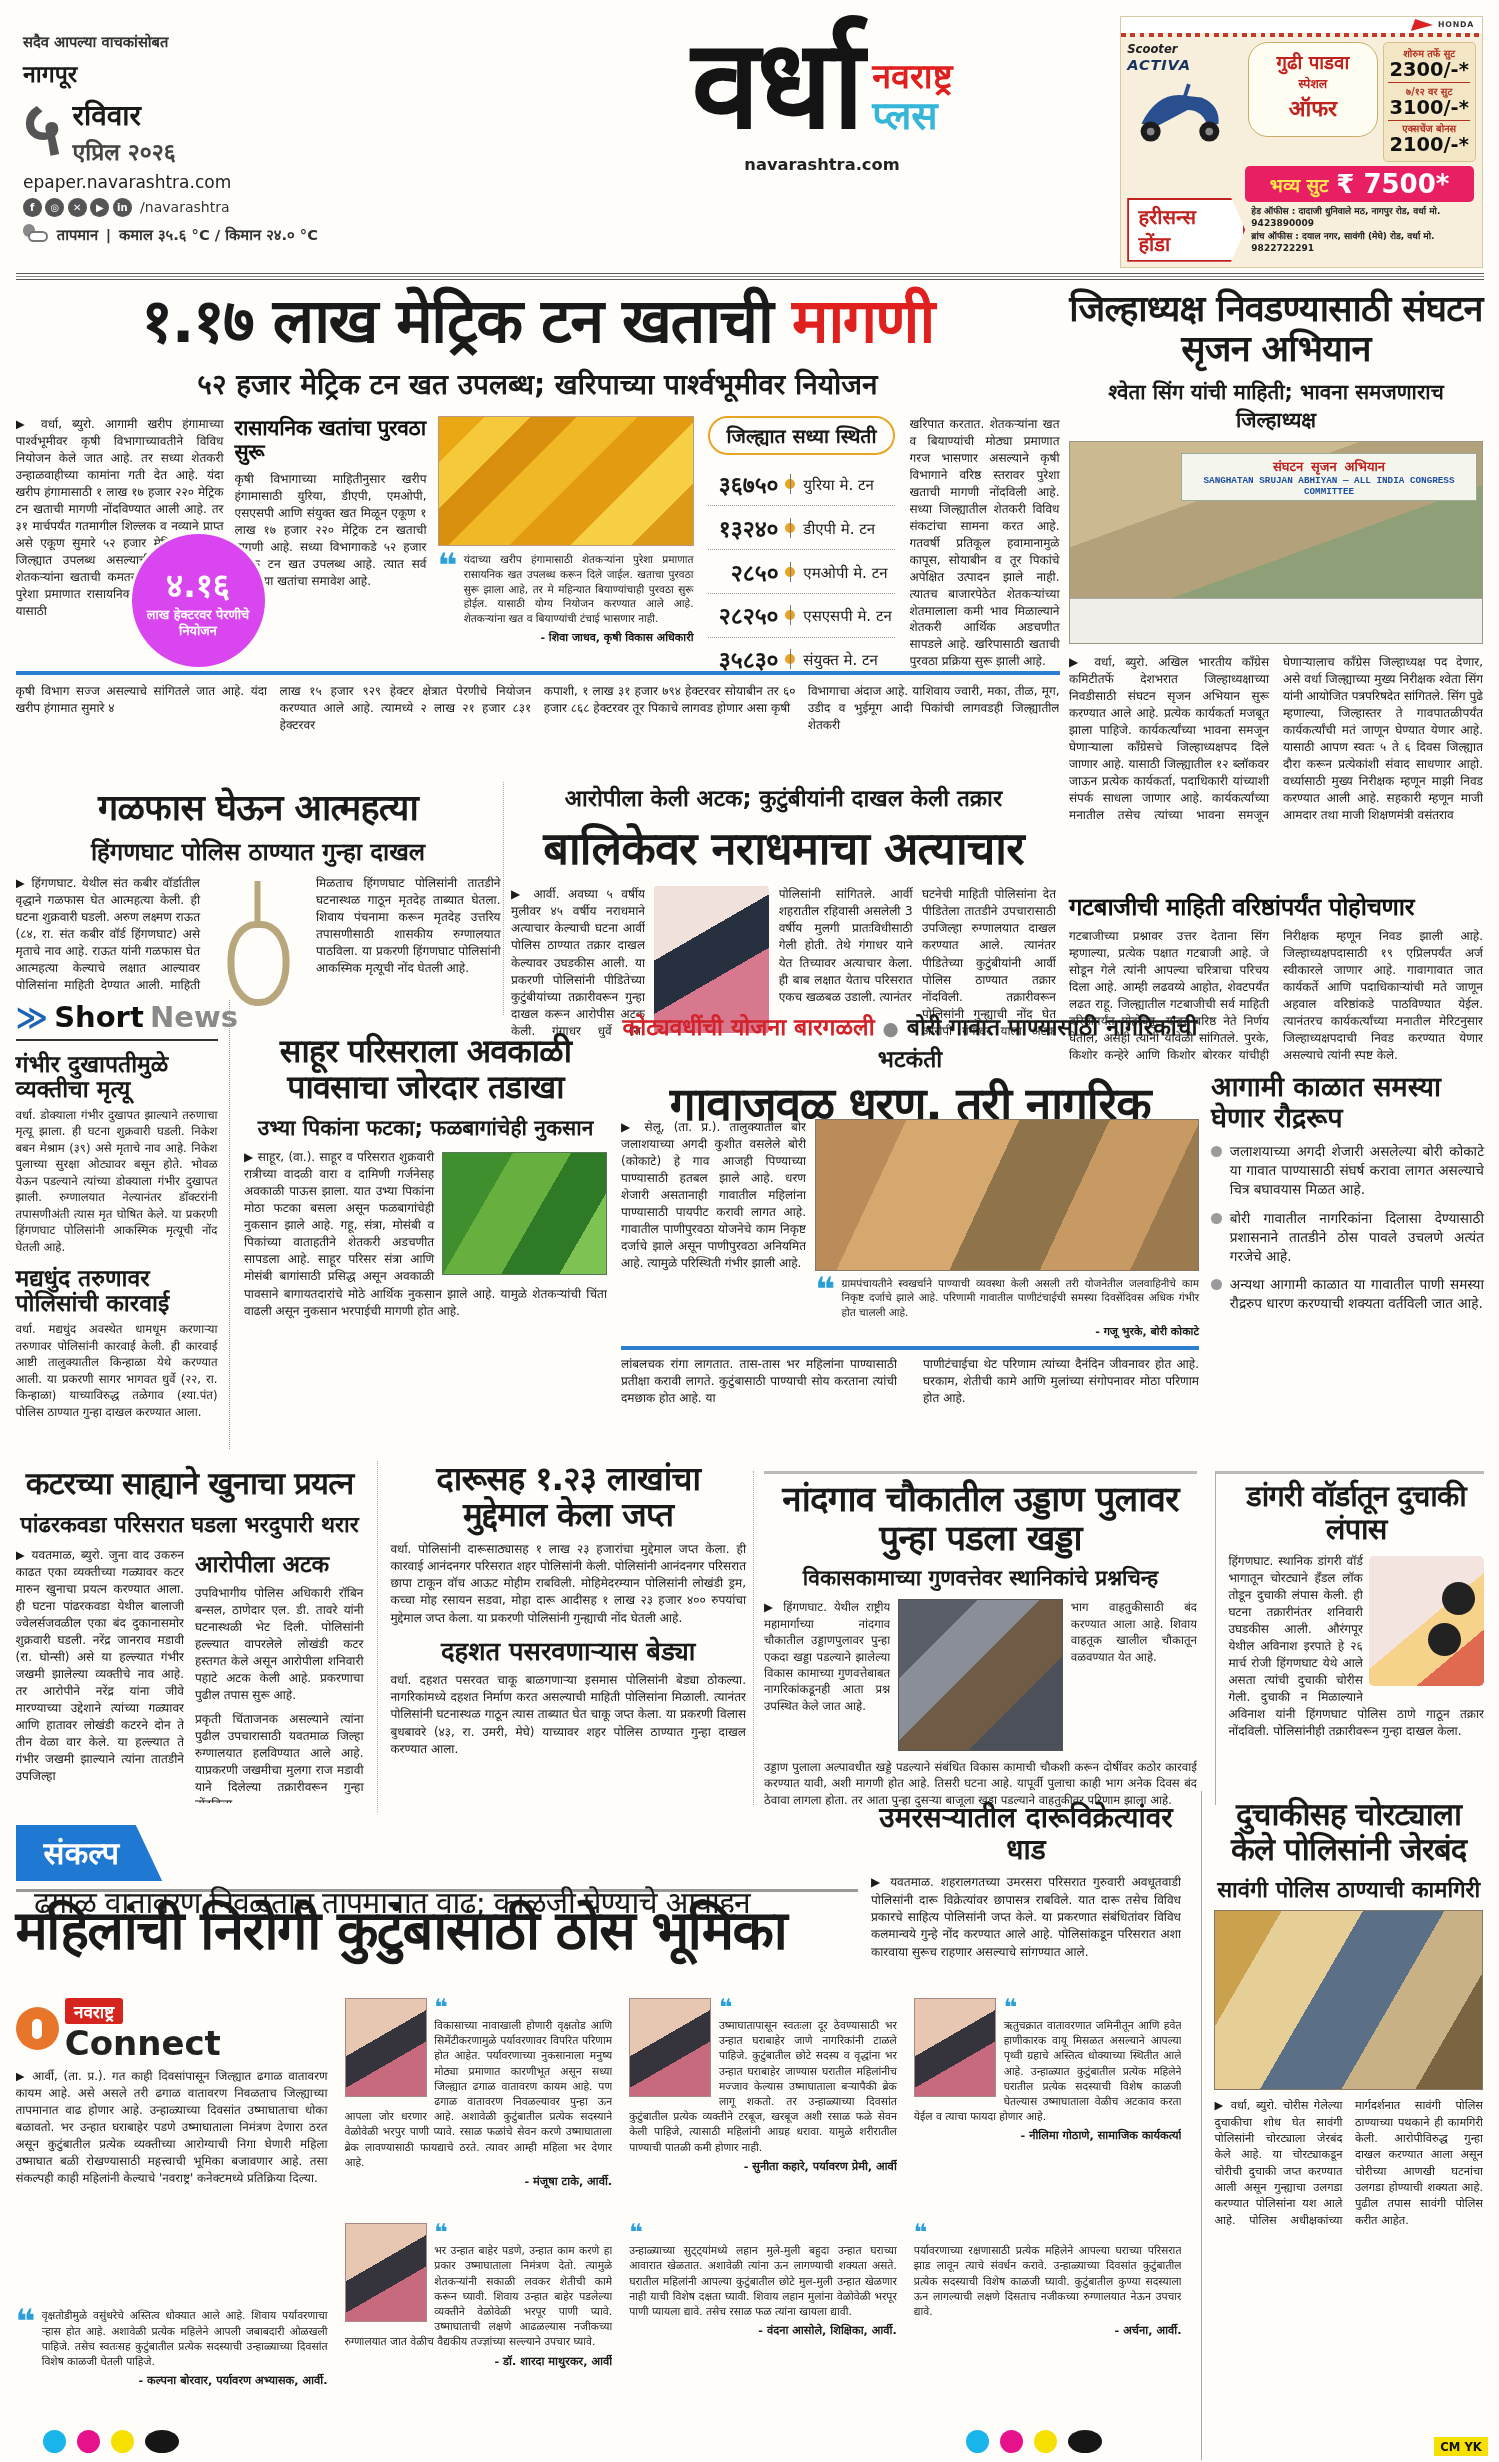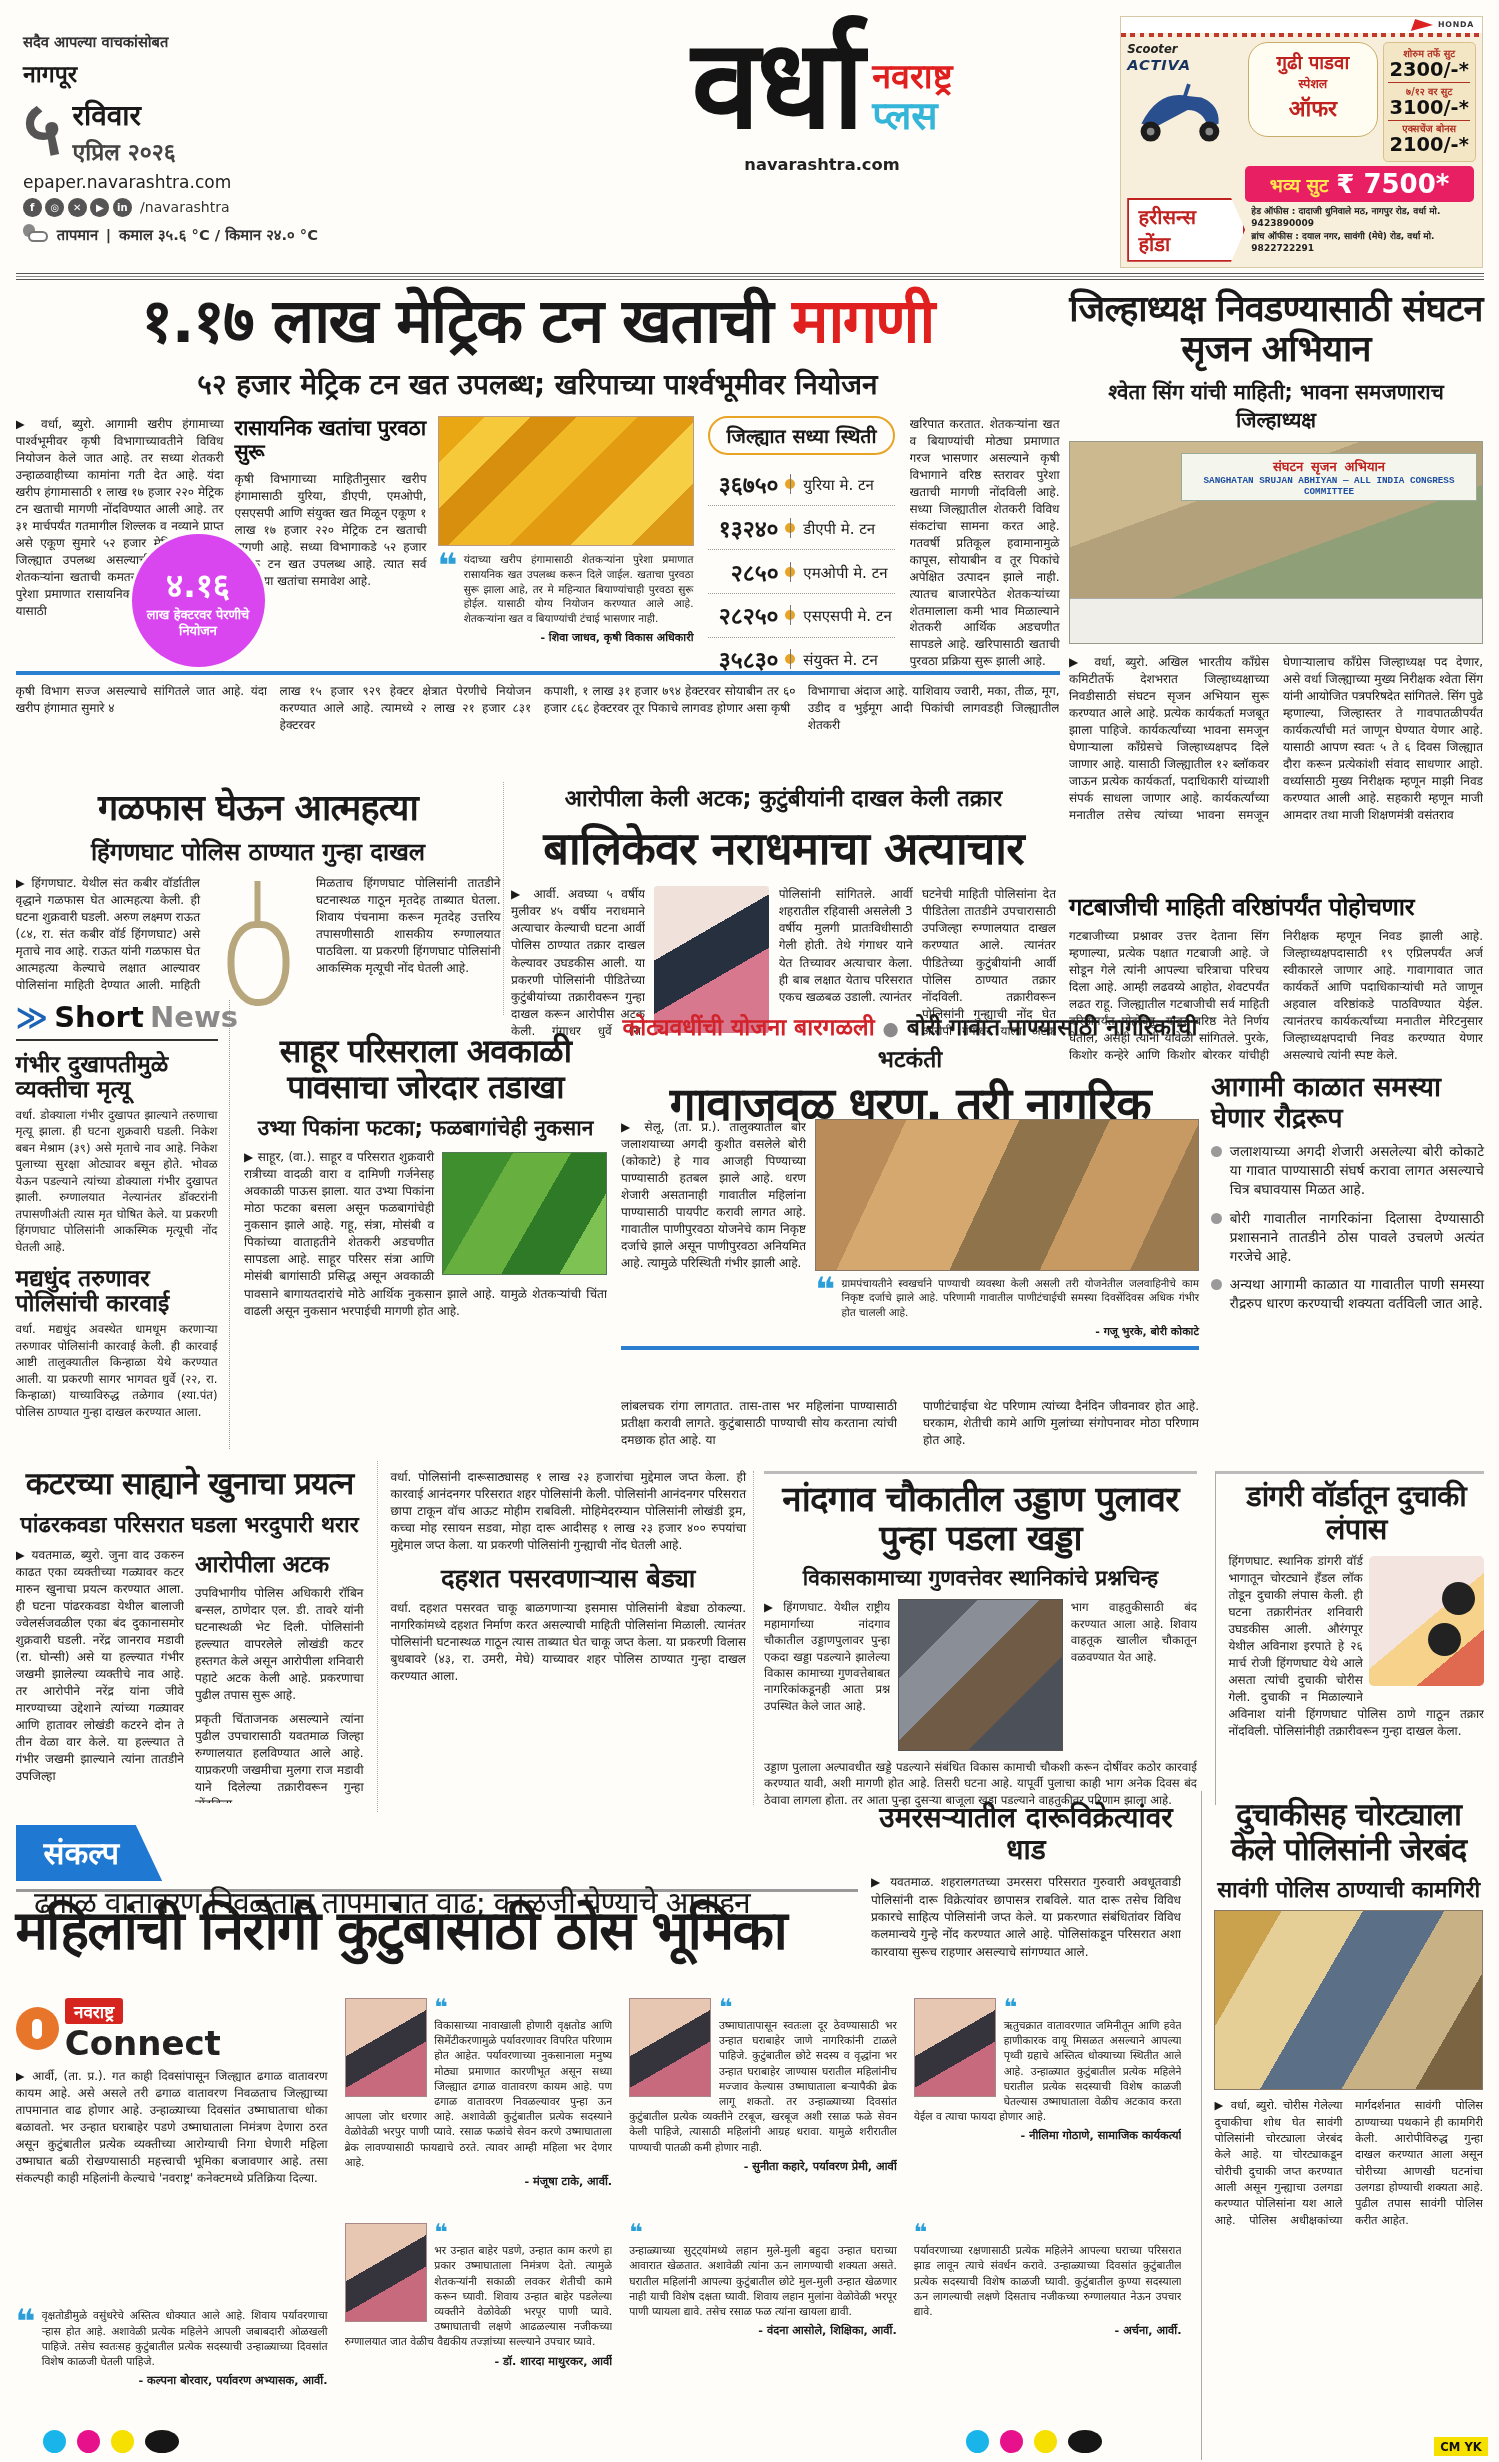--- a/index.html
+++ b/index.html
@@ -149,21 +149,21 @@
   .dam-kick .red { color:#d2232a; }
   .dam-kick .dot { color:#8a8a8a; font-size:18.6px; }
   .dam-hl { width:578px; font-size:46px; font-weight:bold; text-align:center; line-height:1.05; letter-spacing:-1.2px; margin-top:6.2px; }
   .dam-main { position:absolute; left:0; top:109px; width:578px; }
   .dam-row { display:flex; gap:9.3px; }
   .dam-b1 { width:185px; font-size:12px; line-height:1.42; text-align:justify; height:200px; overflow:hidden; }
   .dam-photo-wrap { flex:1; }
   .photo-water { height:152px; background:linear-gradient(115deg,#b98c5a 0 20%,#d4a86e 20% 45%,#8f744b 45% 65%,#c89a63 65% 85%,#a5severe 85%); background:linear-gradient(115deg,#b98c5a 0 20%,#d4a86e 20% 45%,#8f744b 45% 65%,#c89a63 65% 85%,#9a7a4e 85%); border:0.8px solid #876; }
   .dam-pq { display:flex; gap:6.2px; margin-top:4.7px; }
   .dam-rule { height:3.9px; background:#2b7fd0; margin-top:7.8px; }
-  .dam-strip { display:flex; gap:26px; margin-top:6.2px; height:93px; overflow:hidden;align-items:flex-end; }
+  .dam-strip { display:flex; gap:26px; margin-top:6.2px; height:93px; overflow:hidden; }
   .dam-strip > div { flex:1; }
   .dam-side { position:absolute; right:0; top:61px; width:273px; }
   .dam-side-hl { font-size:27px; font-weight:bold; line-height:1.15; }
   .dam-bullets { margin-top:9.3px; }
   .dam-bullet { display:flex; gap:7.8px; margin-top:9.3px; }
   .dam-bullet .bdot { width:11px; height:11px; border-radius:50%; background:#9a9a9a; flex:none; margin-top:3.9px; }
   .dam-bullet .btxt { font-size:13.6px; line-height:1.4; text-align:justify; }
 
   
   .cutter { position:absolute; left:15.5px; top:1461px; width:348px; height:351px; }
@@ -531,20 +531,21 @@
       <div class="c body-txt">▶ यवतमाळ, ब्युरो. जुना वाद उकरुन काढत एका व्यक्तीच्या गळ्यावर कटर मारुन खुनाचा प्रयत्न करण्यात आला. ही घटना पांढरकवडा येथील बालाजी ज्वेलर्सजवळील एका बंद दुकानासमोर शुक्रवारी घडली. नरेंद्र जानराव मडावी (रा. घोन्सी) असे या हल्ल्यात गंभीर जखमी झालेल्या व्यक्तीचे नाव आहे. तर आरोपीने नरेंद्र यांना जीवे मारण्याच्या उद्देशाने त्यांच्या गळ्यावर आणि हातावर लोखंडी कटरने दोन ते तीन वेळा वार केले. या हल्ल्यात ते गंभीर जखमी झाल्याने त्यांना तातडीने उपजिल्हा</div>
       <div class="c">
         <div class="ct-sub2">आरोपीला अटक</div>
         <div class="body-txt">उपविभागीय पोलिस अधिकारी रॉबिन बन्सल, ठाणेदार एल. डी. तावरे यांनी घटनास्थळी भेट दिली. पोलिसांनी हल्ल्यात वापरलेले लोखंडी कटर हस्तगत केले असून आरोपीला शनिवारी पहाटे अटक केली आहे. प्रकरणाचा पुढील तपास सुरू आहे.</div>
         <div class="body-txt" style="margin-top:6.2px">प्रकृती चिंताजनक असल्याने त्यांना पुढील उपचारासाठी यवतमाळ जिल्हा रुग्णालयात हलविण्यात आले आहे. याप्रकरणी जखमीचा मुलगा राज मडावी याने दिलेल्या तक्रारीवरून गुन्हा नोंदविला.</div>
       </div>
     </div>
   </section>
 
   <section class="liquor">
+    <h2 class="lq-hl">दारूसह १.२३ लाखांचा मुद्देमाल केला जप्त</h2>
     <div class="lq-body">वर्धा. पोलिसांनी दारूसाठ्यासह १ लाख २३ हजारांचा मुद्देमाल जप्त केला. ही कारवाई आनंदनगर परिसरात शहर पोलिसांनी केली. पोलिसांनी आनंदनगर परिसरात छापा टाकून वॉच आऊट मोहीम राबविली. मोहिमेदरम्यान पोलिसांनी लोखंडी ड्रम, कच्चा मोह रसायन सडवा, मोहा दारू आदीसह १ लाख २३ हजार ४०० रुपयांचा मुद्देमाल जप्त केला. या प्रकरणी पोलिसांनी गुन्ह्याची नोंद घेतली आहे.</div>
     <div class="lq-sub2">दहशत पसरवणाऱ्यास बेड्या</div>
     <div class="lq-body2">वर्धा. दहशत पसरवत चाकू बाळगणाऱ्या इसमास पोलिसांनी बेड्या ठोकल्या. नागरिकांमध्ये दहशत निर्माण करत असल्याची माहिती पोलिसांना मिळाली. त्यानंतर पोलिसांनी घटनास्थळ गाठून त्यास ताब्यात घेत चाकू जप्त केला. या प्रकरणी विलास बुधबावरे (४३, रा. उमरी, मेघे) याच्यावर शहर पोलिस ठाण्यात गुन्हा दाखल करण्यात आला.</div>
   </section>
   <div class="vr2"></div>
 
   <section class="bridge">
     <h2 class="br-hl">नांदगाव चौकातील उड्डाण पुलावर पुन्हा पडला खड्डा</h2>
     <div class="br-sub">विकासकामाच्या गुणवत्तेवर स्थानिकांचे प्रश्नचिन्ह</div>
     <div class="br-row">

